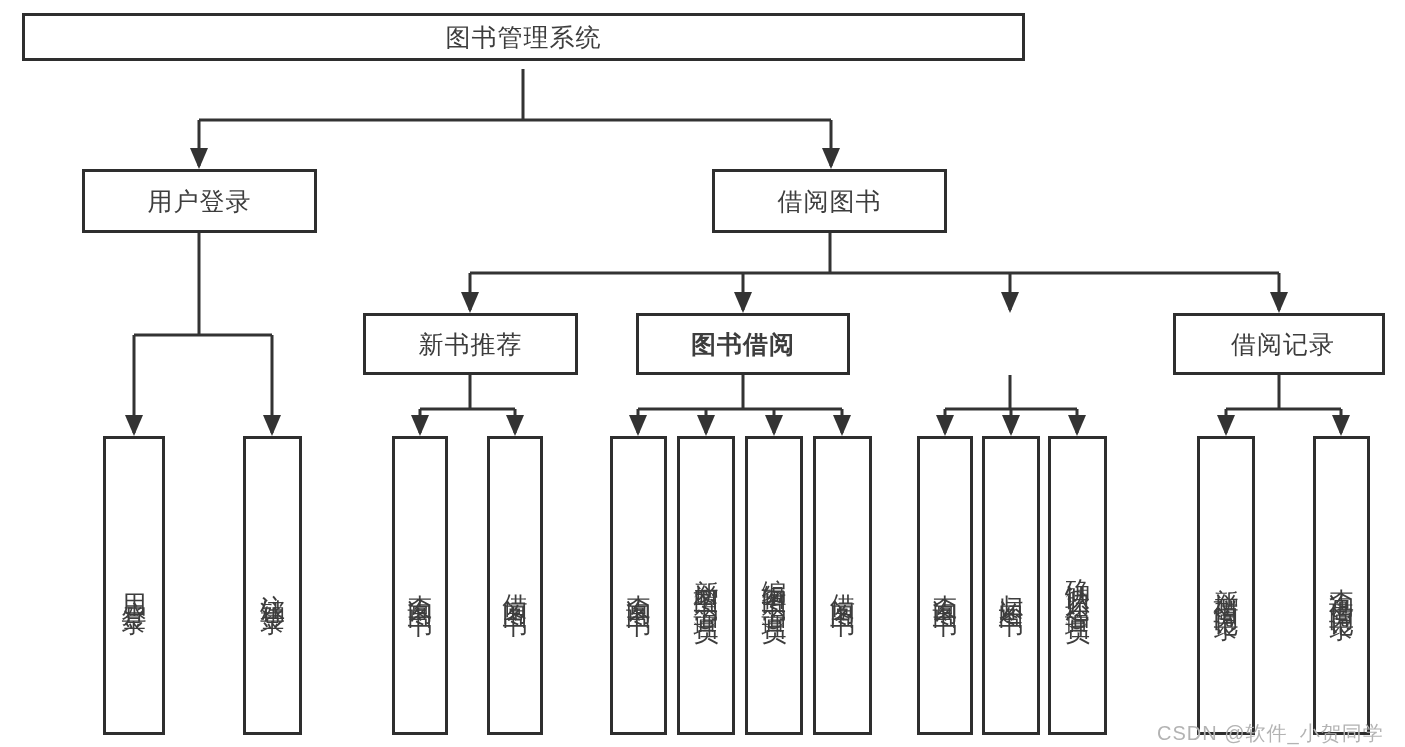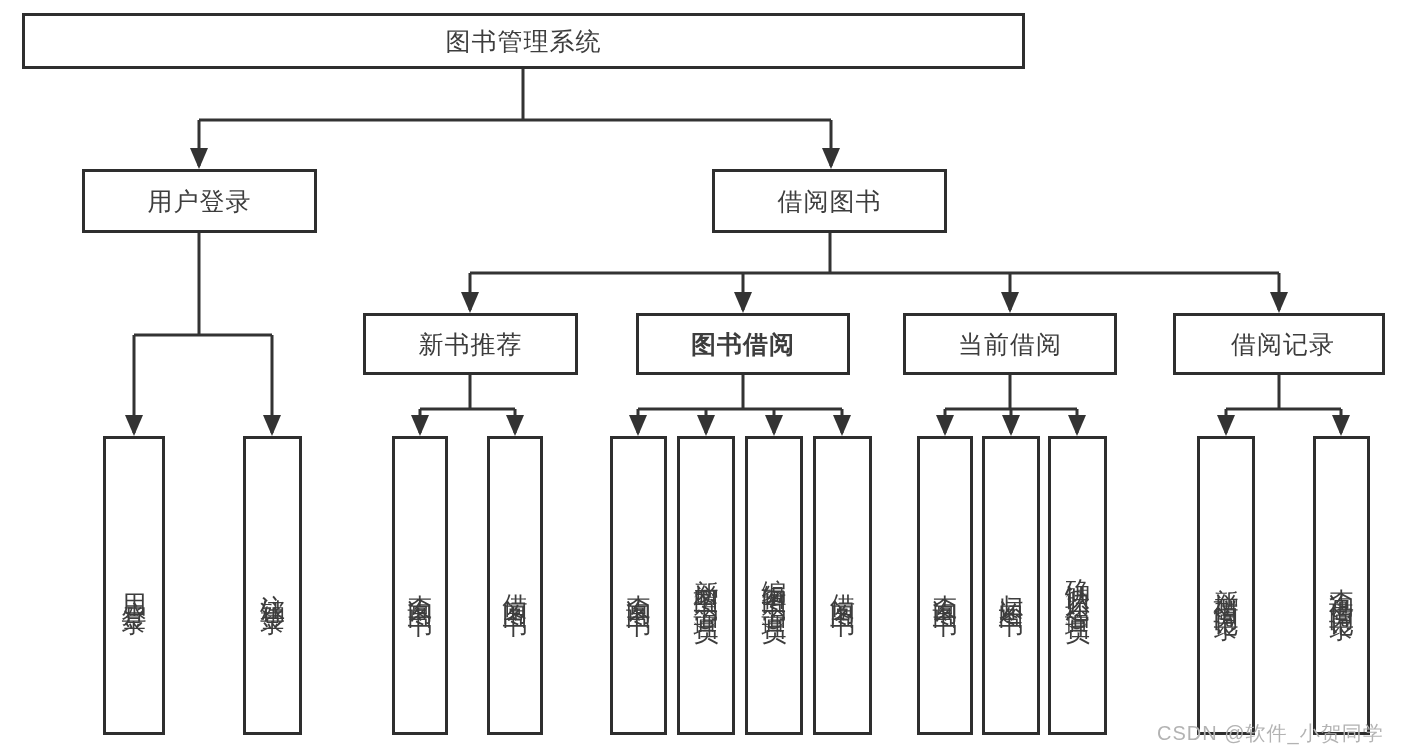--- a/index.html
+++ b/index.html
@@ -77,39 +77,36 @@
       <polygon points="765,415 783,415 774,436"></polygon>
       <polygon points="833,415 851,415 842,436"></polygon>
       <polygon points="936,415 954,415 945,436"></polygon>
       <polygon points="1002,415 1020,415 1011,436"></polygon>
       <polygon points="1068,415 1086,415 1077,436"></polygon>
       <polygon points="1217,415 1235,415 1226,436"></polygon>
       <polygon points="1332,415 1350,415 1341,436"></polygon>
     </g>
   </svg>
 
-  <div class="node hnode" style="left:22px; top:13px; width:1003px; height:56px;justify-content:center;">
+  <div class="node hnode" style="left:22px; top:13px; width:1003px; height:48px;justify-content:center;">
     <span>图书管理系统</span>
   </div>
 
   <div class="node hnode" style="left:82px; top:169px; width:235px; height:64px;">
     <span>用户登录</span>
   </div>
   <div class="node hnode" style="left:712px; top:169px; width:235px; height:64px;">
     <span>借阅图书</span>
   </div>
 
   <div class="node hnode" style="left:363px; top:313px; width:215px; height:62px;">
     <span>新书推荐</span>
   </div>
   <div class="node hnode" style="left:636px; top:313px; width:214px; height:62px;font-weight:bold;">
     <span>图书借阅</span>
-  </div>
-  <div class="node hnode" style="left:903px; top:313px; width:214px; height:62px;">
-    <span>当前借阅</span>
   </div>
   <div class="node hnode" style="left:1173px; top:313px; width:212px; height:62px;padding-left:8px;">
     <span>借阅记录</span>
   </div>
 
   <div class="node" style="left:103px; top:436px; width:62px; height:299px;">
     <span class="vtext">用户登录</span>
   </div>
   <div class="node" style="left:243px; top:436px; width:59px; height:299px;">
     <span class="vtext">注销登录</span>

